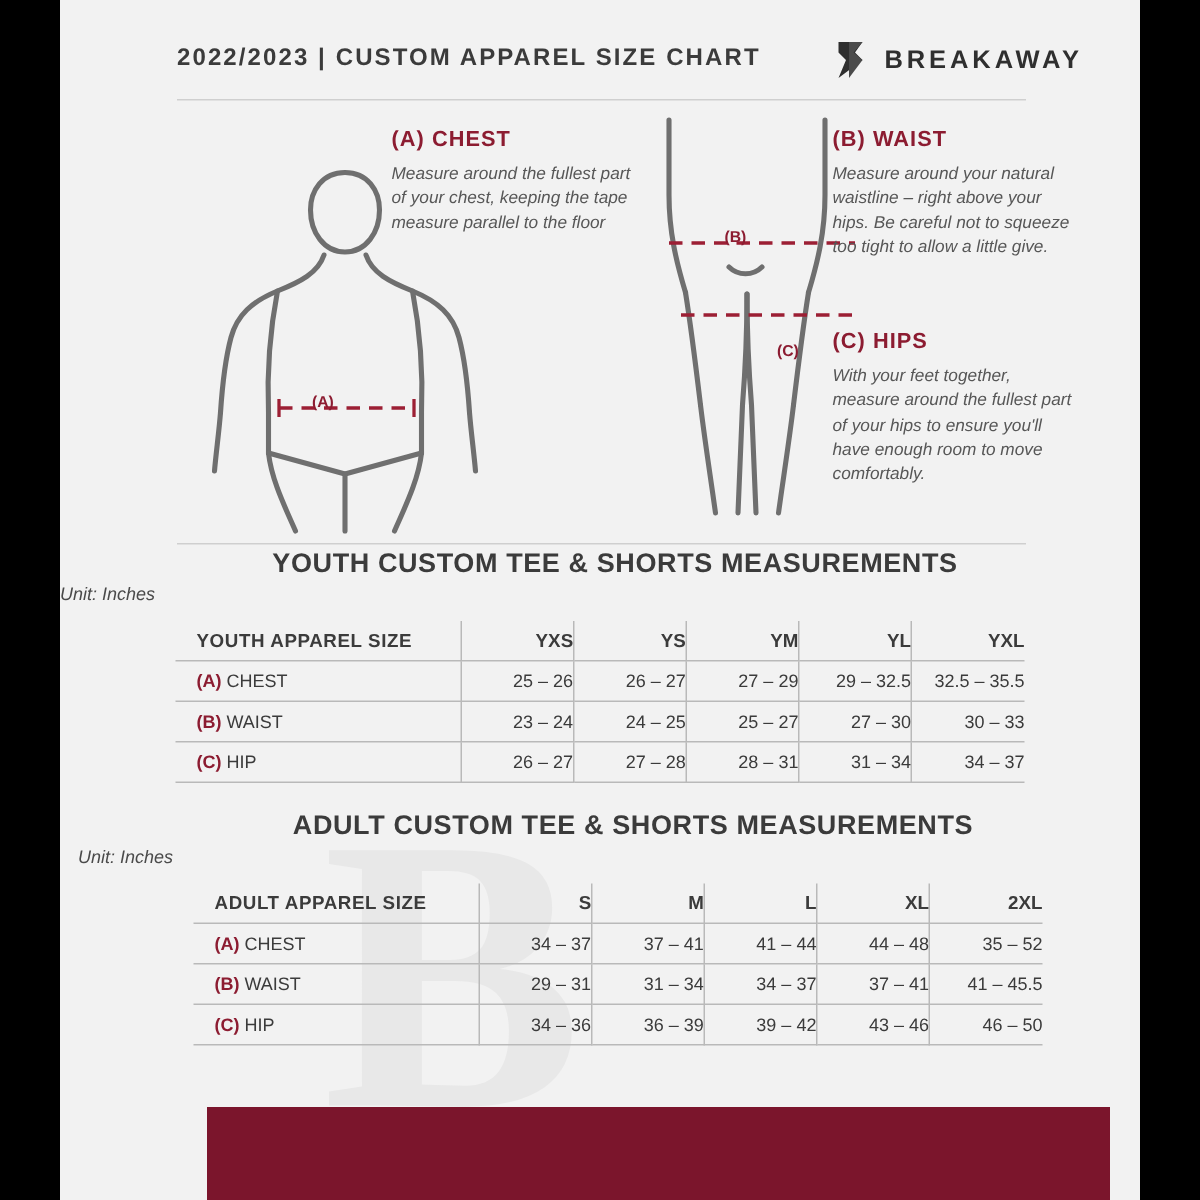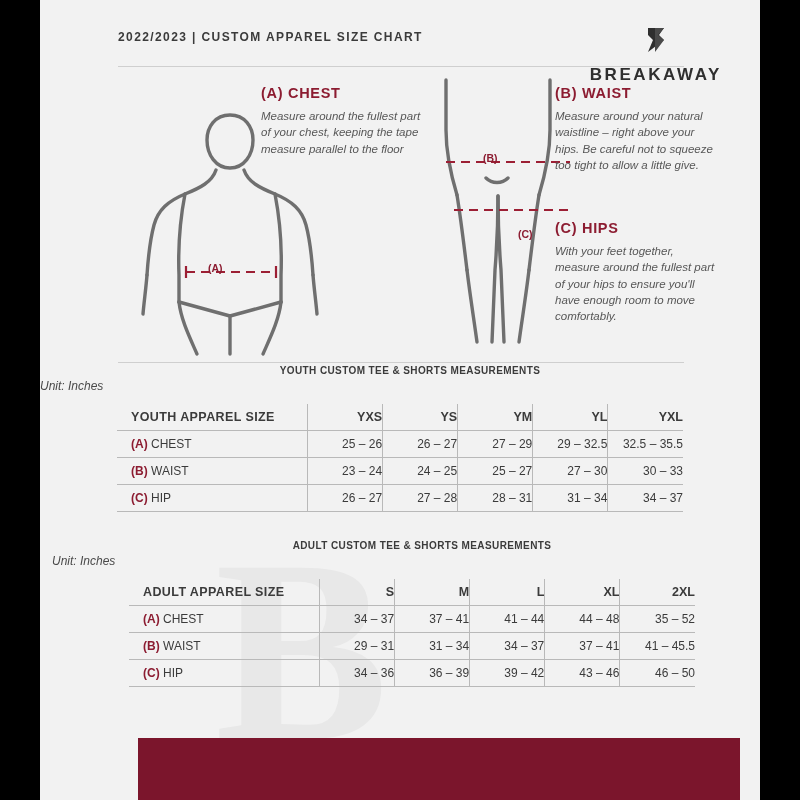--- a/index.html
+++ b/index.html
@@ -45,34 +45,33 @@
     position: absolute;
     left: 0;
     top: 0;
     width: 720px;
     height: 70px;
   }
   .header-title {
     position: absolute;
     left: 78px;
     top: 30px;
-    font-size: 12px;
+    font-size: 16px;
     font-weight: bold;
     letter-spacing: 1.4px;
     color: #3b3b3b;
     white-space: nowrap;
   }
   .brand {
     position: absolute;
     right: 38px;
     top: 26px;
     display: flex;
     align-items: center;
     gap: 11px;
-    flex-direction: column;
   }
   .brand-mark {
     width: 24px;
     height: 28px;
     position: relative;
   }
   .brand-name {
     font-size: 17px;
     font-weight: bold;
     letter-spacing: 2.6px;
@@ -135,21 +134,21 @@
   .section {
     position: absolute;
     left: 0;
     width: 720px;
   }
   .sec-youth { top: 365px; }
   .sec-adult { top: 540px; padding-left: 12px; }
 
   .sec-title {
     text-align: center;
-    font-size: 10px;
+    font-size: 18px;
     font-weight: bold;
     letter-spacing: 0.4px;
     color: #3b3b3b;
     margin-left: 20px;
   }
   .sec-unit {
     text-align: left;
     font-size: 12px;
     font-style: italic;
     color: #4a4a4a;

